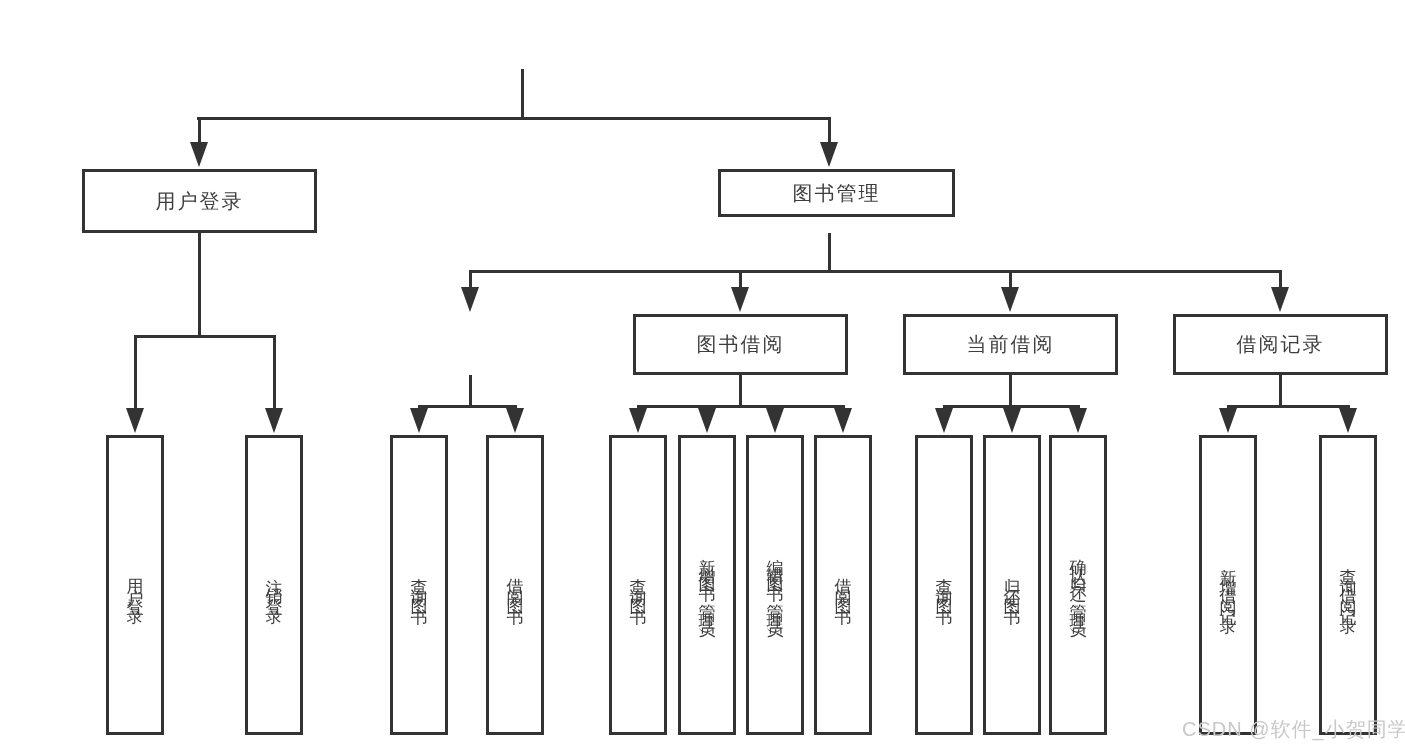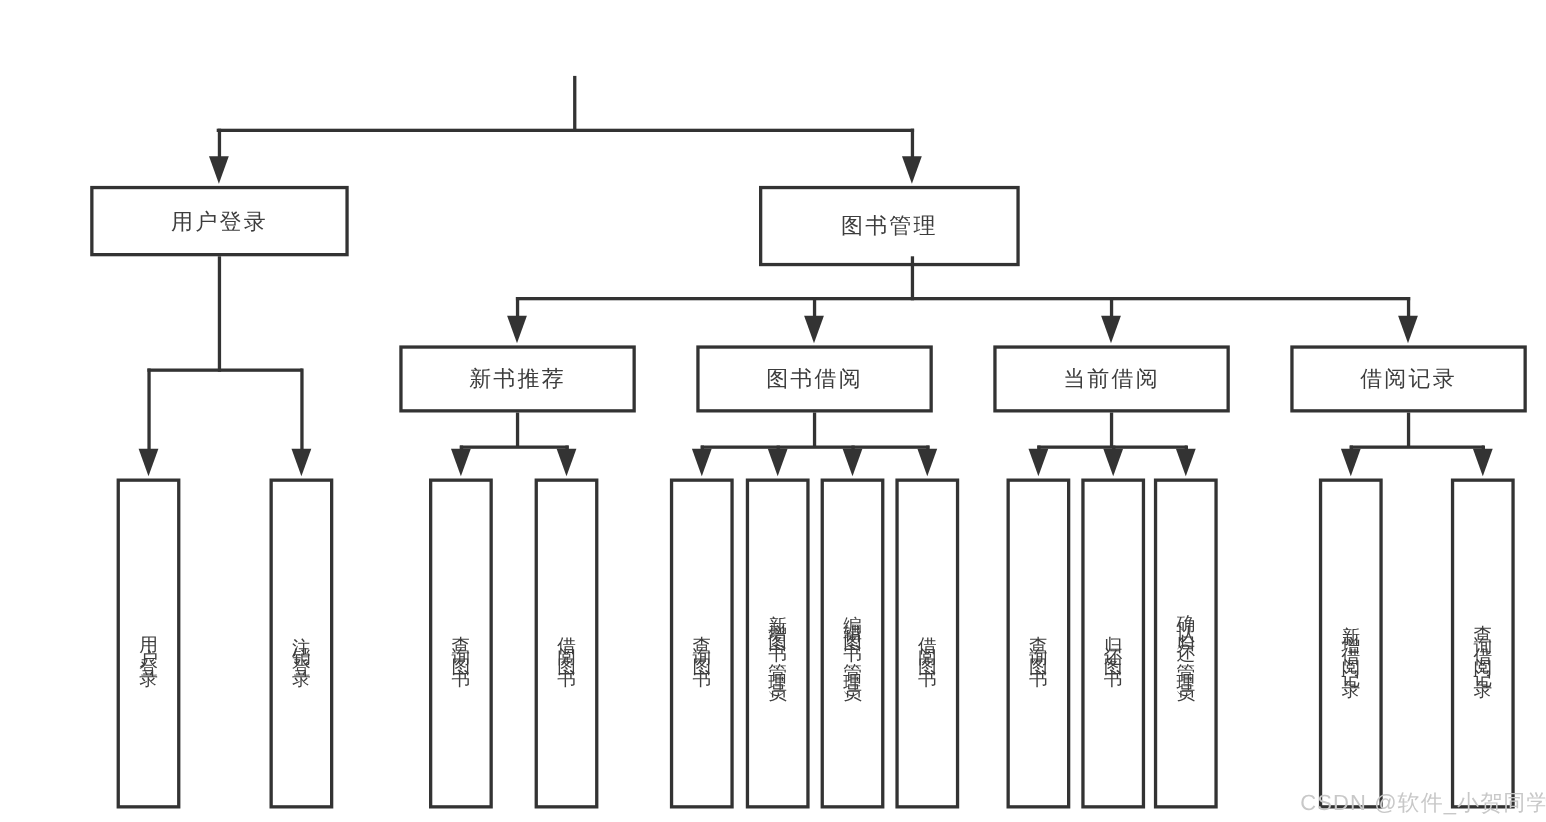--- a/index.html
+++ b/index.html
@@ -57,21 +57,21 @@
   <div class="vline" style="left:521px; top:69px; height:49px;"></div>
   <div class="hline" style="left:197px; top:117px; width:634px;"></div>
   <div class="vline" style="left:198px; top:117px; height:27px;"></div>
   <div class="arr" style="left:190px; top:142px;"></div>
   <div class="vline" style="left:828px; top:117px; height:27px;"></div>
   <div class="arr" style="left:820px; top:142px;"></div>
 
   <div class="box hbox" style="left:82px; top:169px; width:235px; height:64px;">
     <span>用户登录</span>
   </div>
-  <div class="box hbox" style="left:690px; top:169px; width:237px; height:73px;">
+  <div class="box hbox" style="left:718px; top:169px; width:237px; height:48px;">
     <span>图书管理</span>
   </div>
 
   <div class="vline" style="left:198px; top:233px; height:105px;"></div>
   <div class="hline" style="left:134px; top:335px; width:141px;"></div>
   <div class="vline" style="left:134px; top:335px; height:78px;"></div>
   <div class="arr" style="left:126px; top:408px;"></div>
   <div class="vline" style="left:273px; top:335px; height:78px;"></div>
   <div class="arr" style="left:265px; top:408px;"></div>
 
@@ -79,23 +79,20 @@
   <div class="hline" style="left:469px; top:270px; width:813px;"></div>
   <div class="vline" style="left:469px; top:270px; height:19px;"></div>
   <div class="arr" style="left:461px; top:287px;"></div>
   <div class="vline" style="left:739px; top:270px; height:19px;"></div>
   <div class="arr" style="left:731px; top:287px;"></div>
   <div class="vline" style="left:1009px; top:270px; height:19px;"></div>
   <div class="arr" style="left:1001px; top:287px;"></div>
   <div class="vline" style="left:1279px; top:270px; height:19px;"></div>
   <div class="arr" style="left:1271px; top:287px;"></div>
 
-  <div class="box hbox" style="left:363px; top:314px; width:215px; height:61px;">
-    <span>新书推荐</span>
-  </div>
   <div class="box hbox" style="left:633px; top:314px; width:215px; height:61px;">
     <span>图书借阅</span>
   </div>
   <div class="box hbox" style="left:903px; top:314px; width:215px; height:61px;">
     <span>当前借阅</span>
   </div>
   <div class="box hbox" style="left:1173px; top:314px; width:215px; height:61px;">
     <span>借阅记录</span>
   </div>
 

